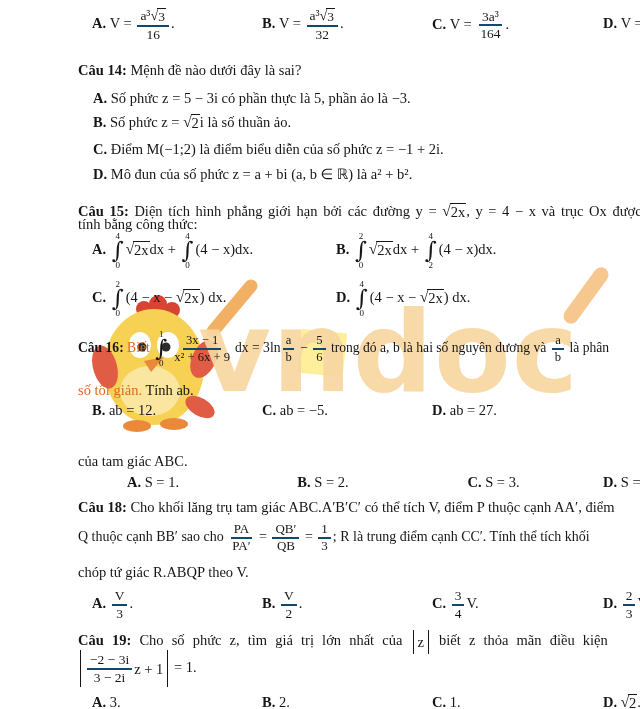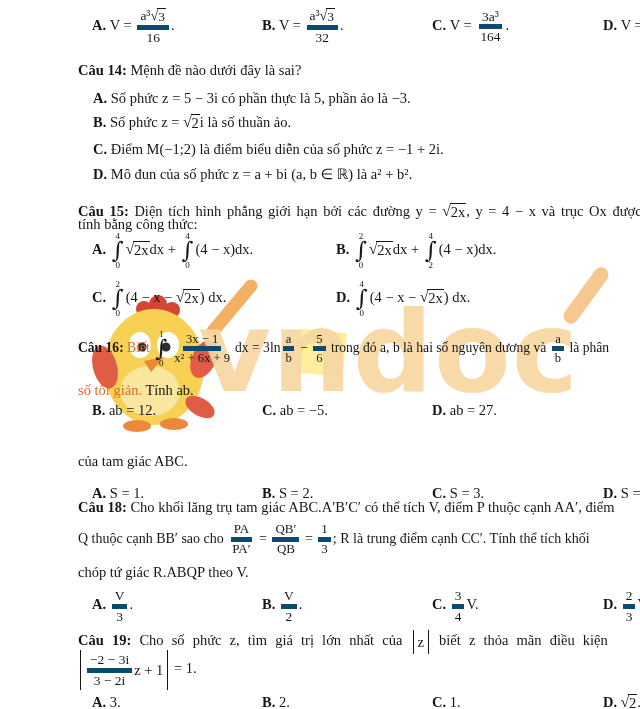--- a/index.html
+++ b/index.html
@@ -20,21 +20,21 @@
   .doc{position:absolute;inset:0;z-index:1;}
   .block{position:absolute;left:78px;right:20px;white-space:nowrap;}
   .block.options4{left:92px;display:grid;grid-template-columns:122px 122px 123px auto;align-items:center;gap:48px;}
   .block.options2{left:92px;display:grid;grid-template-columns:244px auto;align-items:center;}
   .opt{white-space:nowrap;}
   .bd{font-weight:bold;}
   .oc{color:#e0691f;}
   
   .frac{display:inline-flex;flex-direction:column;align-items:center;vertical-align:middle;
         line-height:1.15;margin:0 2px;font-size:.93em;text-align:center;}
-  .fn{border-bottom:5px solid #0c4a6e;padding:0 3px;}
+  .fn{border-bottom:2px solid #0c4a6e;padding:0 3px;}
   .fd{padding:0 3px;}
   .sqrt{display:inline-flex;align-items:flex-start;vertical-align:baseline;}
   .rs{line-height:1.05;font-size:1.05em;}
   .rr{border-top:1px solid #161616;margin-left:-1px;padding:0 1px;line-height:1.15;}
   .intg{display:inline-flex;flex-direction:column;align-items:center;vertical-align:middle;
         line-height:1;margin:0 2px;}
   .il{font-size:9px;line-height:1;}
   .ib{font-size:23px;line-height:.85;font-family:"DejaVu Serif",serif;}
   .abs{display:inline-flex;align-items:center;border-left:1.3px solid #161616;
        border-right:1.3px solid #161616;padding:2px 4px;margin:0 2px;vertical-align:middle;}
@@ -47,21 +47,21 @@
   [data-name="q14-option-d"]{top:164px;left:93px;}
   [data-name="q15-heading-1"]{top:172px;word-spacing:2px;margin-top:29px;}
   [data-name="q15-heading-2"]{top:214px;}
   [data-name="q15-answers-row-1"]{top:232px;}
   [data-name="q15-answers-row-2"]{top:280px;}
   [data-name="q16-heading-1"]{top:330px;font-size:13.6px;}
   [data-name="q16-heading-2"]{top:380px;}
   [data-name="q16-answers"]{top:400px;}
   [data-name="q17-heading-1"]{top:425px;}
   [data-name="q17-heading-2"]{top:451px;}
-  [data-name="q17-answers"]{top:483px;}
+  [data-name="q17-answers"]{top:472px;text-align:center;}
   [data-name="q18-heading-1"]{top:497px;}
   [data-name="q18-heading-2"]{top:522px;font-size:14px;}
   [data-name="q18-heading-3"]{top:562px;}
   [data-name="q18-answers"]{top:588px;}
   [data-name="q19-heading"]{top:630px;word-spacing:4.5px;}
   [data-name="q19-equation"]{top:650px;}
   [data-name="q19-answers"]{top:692px;}
 </style>
 </head>
 <body>

